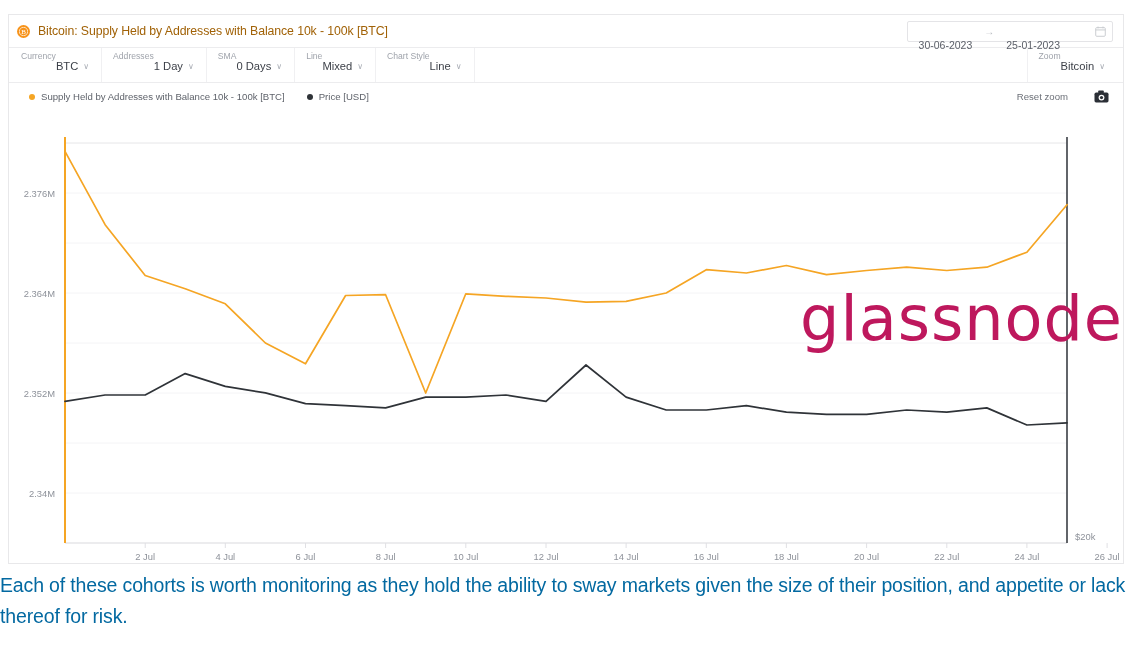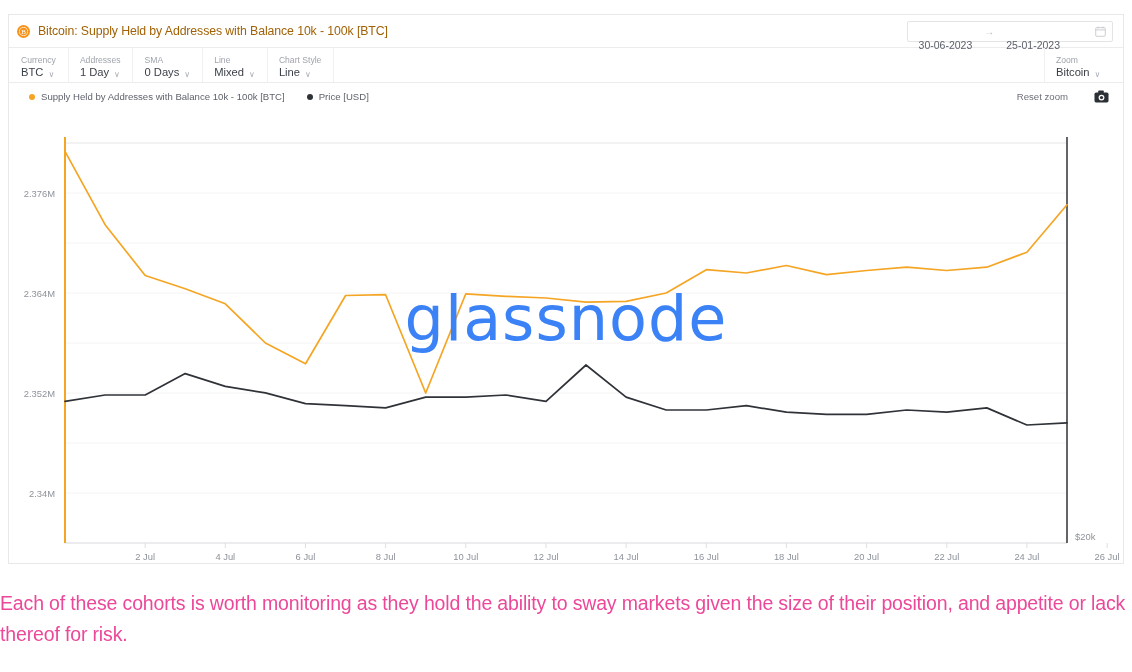--- a/index.html
+++ b/index.html
@@ -93,36 +93,36 @@
   .wtoolbar {
     height: 35px;
     display: flex;
     align-items: stretch;
     border-bottom: 1px solid #ececee;
     box-sizing: border-box;
   }
   .ctl {
     padding: 3px 12px 0 11px;
     display: flex;
-    flex-direction: column;
+    flex-direction: row;
     justify-content: center;
     border-right: 1px solid #f0f0f2;
     min-width: 54px;
     box-sizing: border-box;
   }
   .ctl.first { padding-left: 12px; }
   .ctl .lbl {
     font-size: 8.6px;
     color: #9fa3ab;
     line-height: 11px;
     white-space: nowrap;
   }
   .ctl .valrow {
     display: flex;
-    align-items: flex-end;
+    align-items: center;
     gap: 5px;
     line-height: 13px;
   }
   .ctl .val {
     font-size: 11.2px;
     color: #3b3f47;
     white-space: nowrap;
   }
   .chev { color: #a9adb5; font-size: 8px; line-height: 8px; }
   .toolbar-spacer { flex: 1 1 auto; border-right: 1px solid #f0f0f2; }
@@ -169,38 +169,38 @@
   
   .plotwrap {
     position: relative;
     height: 452px;
   }
   .plotwrap svg { display: block; }
   .watermark {
     position: absolute;
     left: 0; right: 0;
     top: 172px;
-    text-align: center;
+    text-align: right;
     font-size: 62px;
-    color: #3b82f6;
+    color: #be185d;
     letter-spacing: 1px;
     font-family: "DejaVu Sans", sans-serif;
     pointer-events: none;
     user-select: none;
   }
 
   
   .caption {
     position: absolute;
     left: 0;
-    top: 588px;
+    top: 570px;
     width: 1128px;
     font-size: 19.5px;
     line-height: 31px;
-    color: #ec4899;
+    color: #0369a1;
     letter-spacing: -0.15px;
   }
 </style>
 </head>
 <body>
 
 <div class="pre-strip"></div>
 
 <div class="widget">
 

